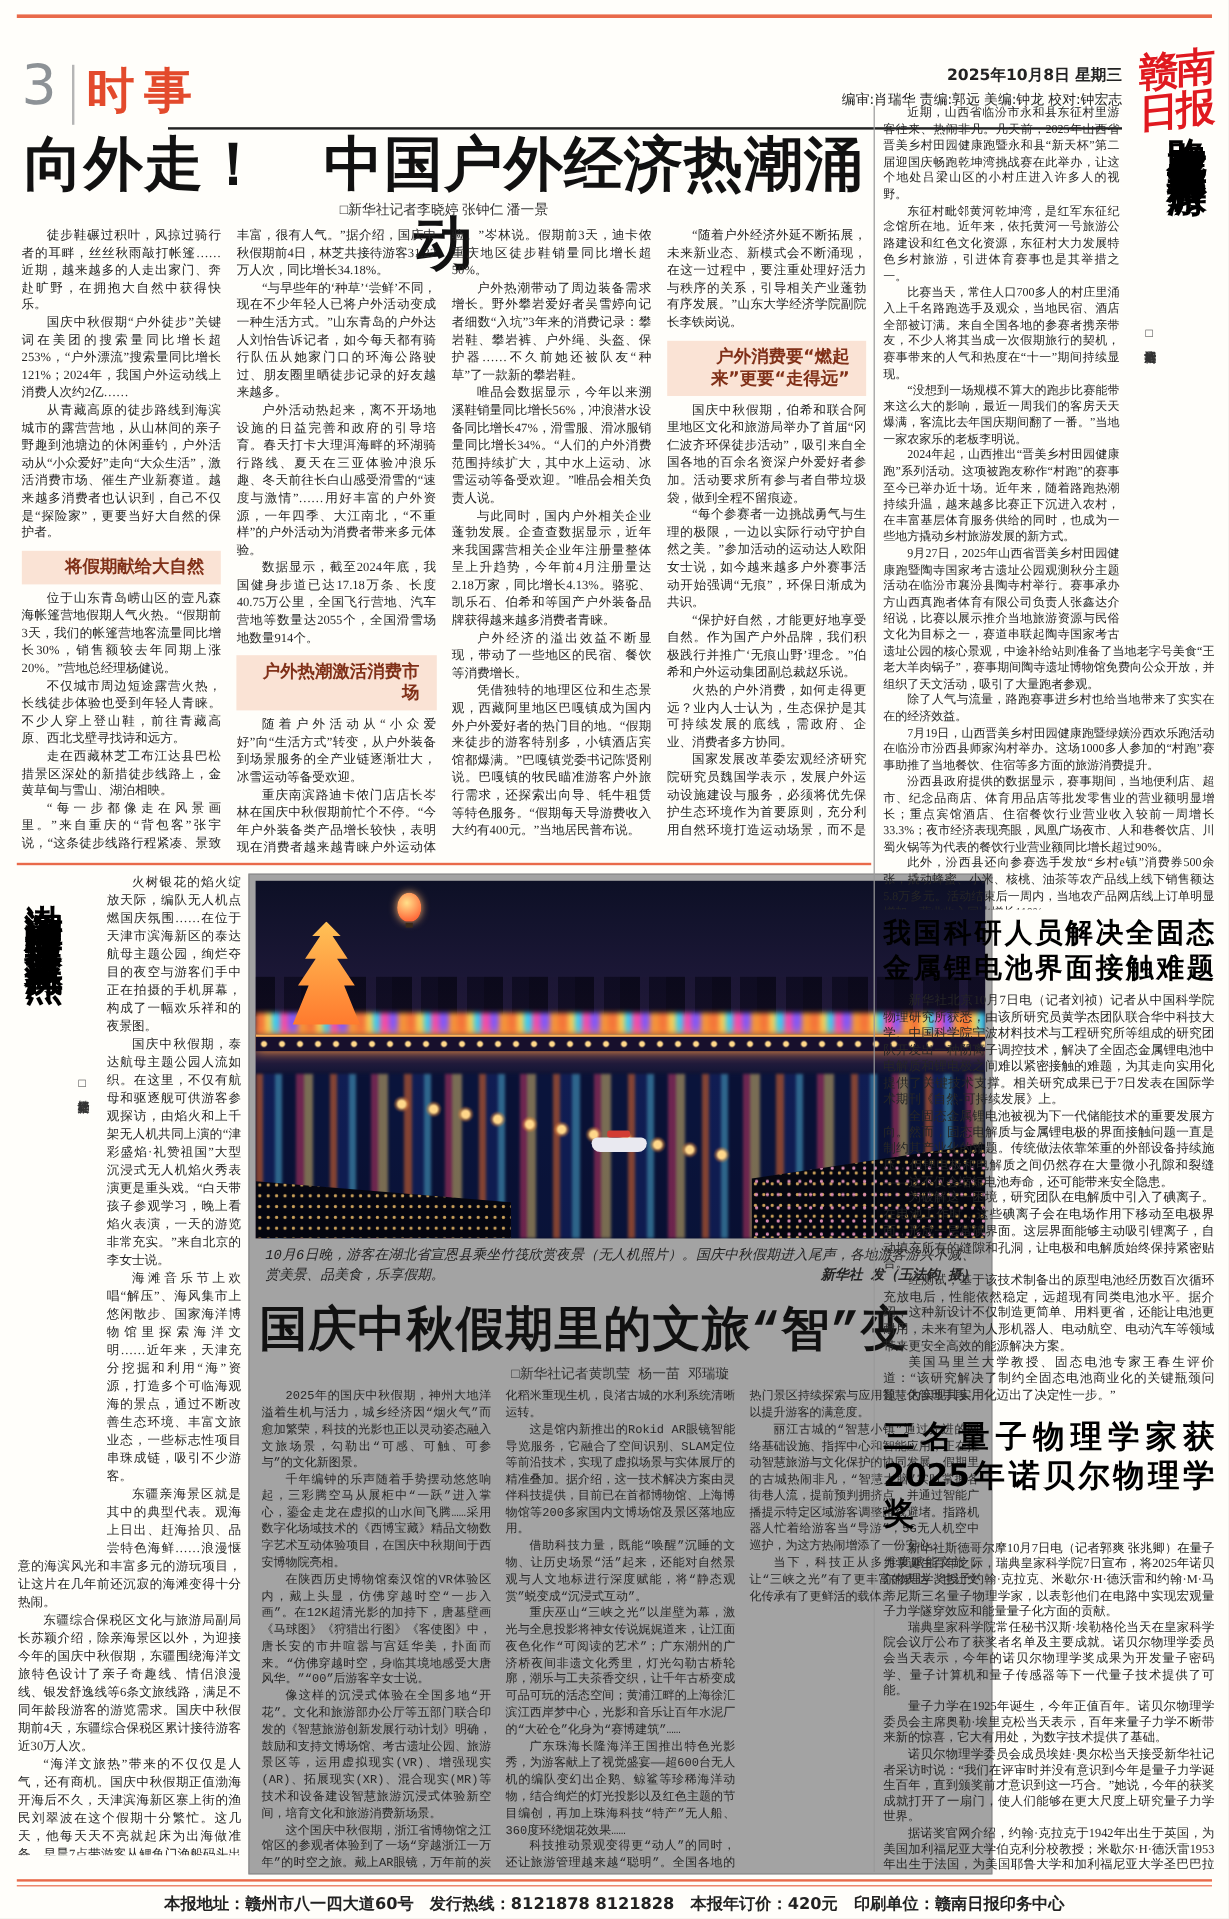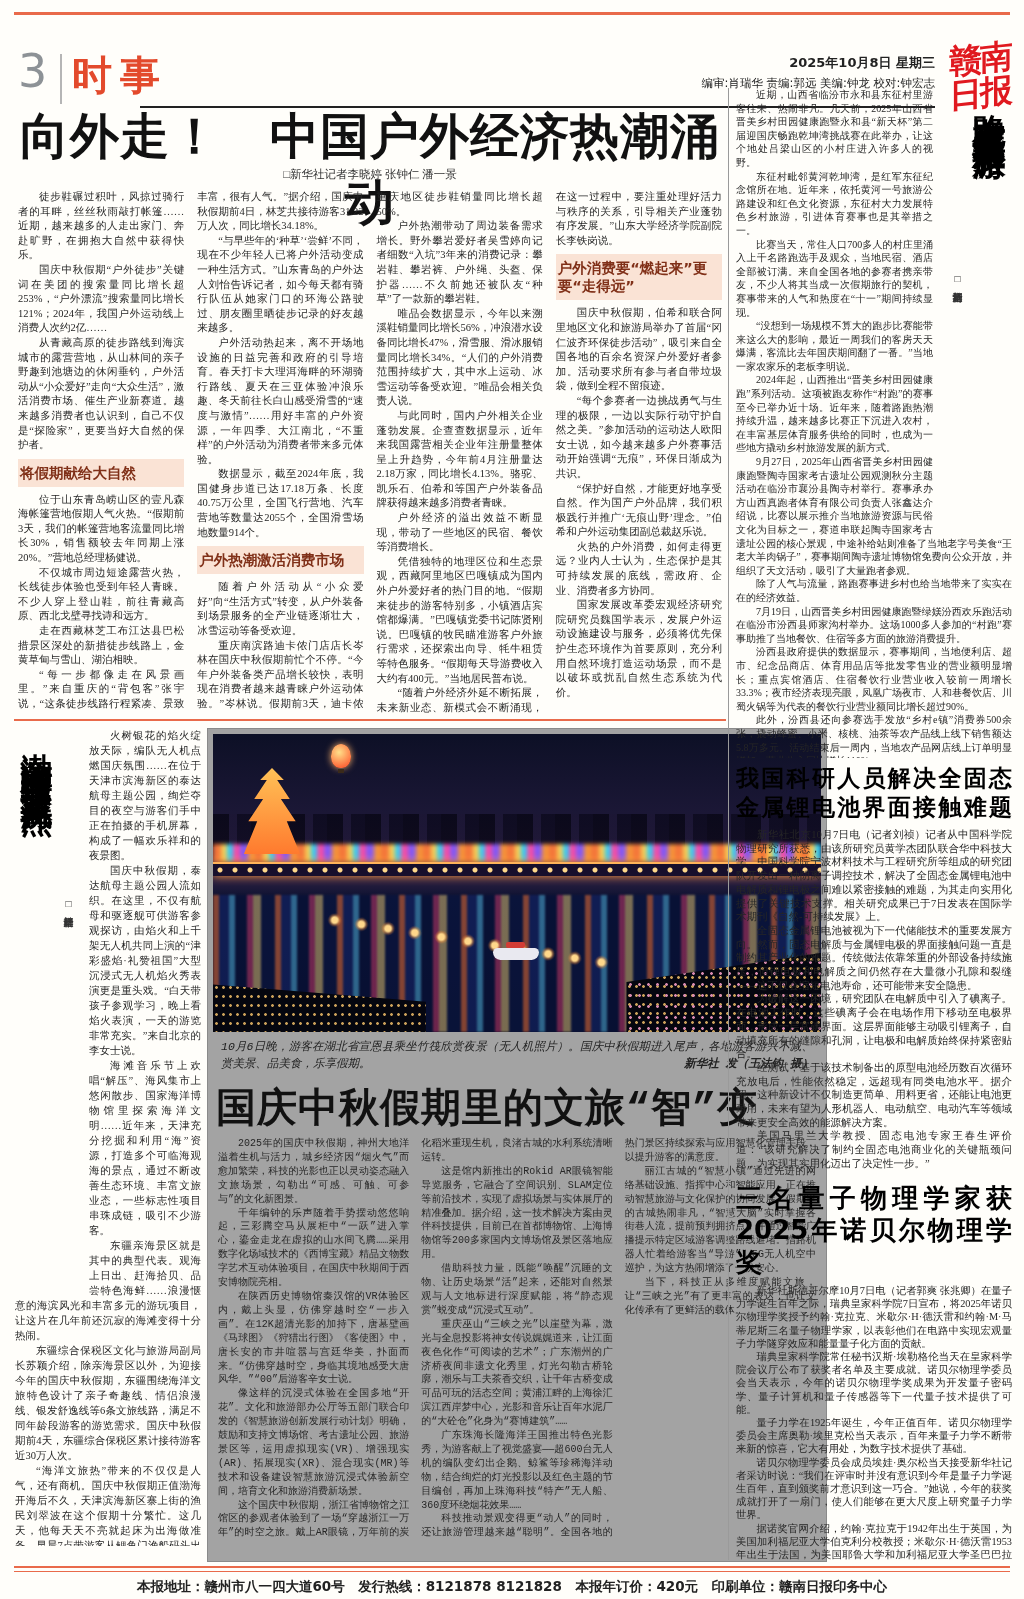--- a/index.html
+++ b/index.html
@@ -19,22 +19,22 @@
            font-family:"DejaVu Sans",sans-serif;}
   .masthead{left:942px;top:42px;width:76px;font-size:33px;line-height:34px;font-weight:900;color:#e0191f;
             transform:rotate(-6deg) skewX(-6deg);letter-spacing:-2px;text-align:center;}
   
   .main-headline{left:15px;top:104px;width:710px;text-align:center;font-size:49px;font-weight:900;
                  letter-spacing:1px;color:#111;}
   .main-byline{left:15px;top:167px;width:710px;text-align:center;font-size:11.5px;color:#333;}
   .main-body{left:18px;top:190px;width:704px;height:526px;column-count:4;column-gap:13px;
              font-size:10.5px;line-height:14.6px;text-align:justify;overflow:hidden;column-fill:auto;}
   .b-p{text-indent:2em;}
-  .b-h{background:#fae3d5;color:#803018;font-weight:bold;text-align:left;font-size:14.5px;
-       padding:5px 2px;margin:6px 0;font-family:"DejaVu Sans",sans-serif;break-inside:avoid;text-indent:0;line-height:18px;}
+  .b-h{background:#fae3d5;color:#803018;font-weight:bold;text-align:right;font-size:14.5px;
+       padding:5px 14px;margin:6px 0;font-family:"DejaVu Sans",sans-serif;break-inside:avoid;text-indent:0;line-height:18px;}
   .main-rule{left:14px;top:719px;width:712px;height:2px;background:#e96a4a;}
   
   .coast{left:15px;top:728px;width:186px;height:818px;overflow:hidden;font-size:10.5px;
          line-height:15px;text-align:justify;}
   .coast-head-float{float:left;width:66px;height:558px;margin-right:8px;writing-mode:vertical-lr;}
   .coast-vhead{font-size:32px;font-weight:900;letter-spacing:4px;line-height:44px;color:#000;
                font-family:"DejaVu Sans",sans-serif;}
   .coast-vbyline{font-size:10px;color:#333;line-height:18px;padding-top:170px;}
   
   .center-box{left:207px;top:728px;width:620px;height:834px;border:1px solid #8a8a8a;box-sizing:border-box;background:#a3a3a3;font-family:Liberation Mono, monospace;}
@@ -156,20 +156,21 @@
       <div class="raft-lights"></div>
       <div class="boat"></div>
       <div class="crowd left"></div>
       <div class="crowd right"></div>
     </div>
     <div class="caption">
       <span>10月6日晚，游客在湖北省宣恩县乘坐竹筏欣赏夜景（无人机照片）。国庆中秋假期进入尾声，各地游客游兴不减、赏美景、品美食，乐享假期。</span>
       <span class="credit">新华社 发（王法钧 摄）</span>
     </div>
     <div class="smart-headline">国庆中秋假期里的文旅“智”变</div>
+    <div class="smart-byline">□新华社记者黄凯莹 杨一苗 邓瑞璇</div>
     <div class="smart-body">
         <div class="b-p">2025年的国庆中秋假期，神州大地洋溢着生机与活力，城乡经济因“烟火气”而愈加繁荣，科技的光影也正以灵动姿态融入文旅场景，勾勒出“可感、可触、可参与”的文化新图景。</div>
         <div class="b-p">千年编钟的乐声随着手势摆动悠悠响起，三彩腾空马从展柜中“一跃”进入掌心，鎏金走龙在虚拟的山水间飞腾……采用数字化场域技术的《西博宝藏》精品文物数字艺术互动体验项目，在国庆中秋期间于西安博物院亮相。</div>
         <div class="b-p">在陕西历史博物馆秦汉馆的VR体验区内，戴上头显，仿佛穿越时空“一步入画”。在12K超清光影的加持下，唐墓壁画《马球图》《狩猎出行图》《客使图》中，唐长安的市井喧嚣与宫廷华美，扑面而来。“仿佛穿越时空，身临其境地感受大唐风华。”“00”后游客辛女士说。</div>
         <div class="b-p">像这样的沉浸式体验在全国多地“开花”。文化和旅游部办公厅等五部门联合印发的《智慧旅游创新发展行动计划》明确，鼓励和支持文博场馆、考古遗址公园、旅游景区等，运用虚拟现实(VR)、增强现实(AR)、拓展现实(XR)、混合现实(MR)等技术和设备建设智慧旅游沉浸式体验新空间，培育文化和旅游消费新场景。</div>
         <div class="b-p">这个国庆中秋假期，浙江省博物馆之江馆区的参观者体验到了一场“穿越浙江一万年”的时空之旅。戴上AR眼镜，万年前的炭化稻米重现生机，良渚古城的水利系统清晰运转。</div>
         <div class="b-p">这是馆内新推出的Rokid AR眼镜智能导览服务，它融合了空间识别、SLAM定位等前沿技术，实现了虚拟场景与实体展厅的精准叠加。据介绍，这一技术解决方案由灵伴科技提供，目前已在首都博物馆、上海博物馆等200多家国内文博场馆及景区落地应用。</div>
         <div class="b-p">借助科技力量，既能“唤醒”沉睡的文物、让历史场景“活”起来，还能对自然景观与人文地标进行深度赋能，将“静态观赏”蜕变成“沉浸式互动”。</div>
         <div class="b-p">重庆巫山“三峡之光”以崖壁为幕，激光与全息投影将神女传说娓娓道来，让江面夜色化作“可阅读的艺术”；广东潮州的广济桥夜间非遗文化秀里，灯光勾勒古桥轮廓，潮乐与工夫茶香交织，让千年古桥变成可品可玩的活态空间；黄浦江畔的上海徐汇滨江西岸梦中心，光影和音乐让百年水泥厂的“大砼仓”化身为“赛博建筑”……</div>
         <div class="b-p">广东珠海长隆海洋王国推出特色光影秀，为游客献上了视觉盛宴——超600台无人机的编队变幻出企鹅、鲸鲨等珍稀海洋动物，结合绚烂的灯光投影以及红色主题的节目编创，再加上珠海科技“特产”无人船、360度环绕烟花效果……</div>

